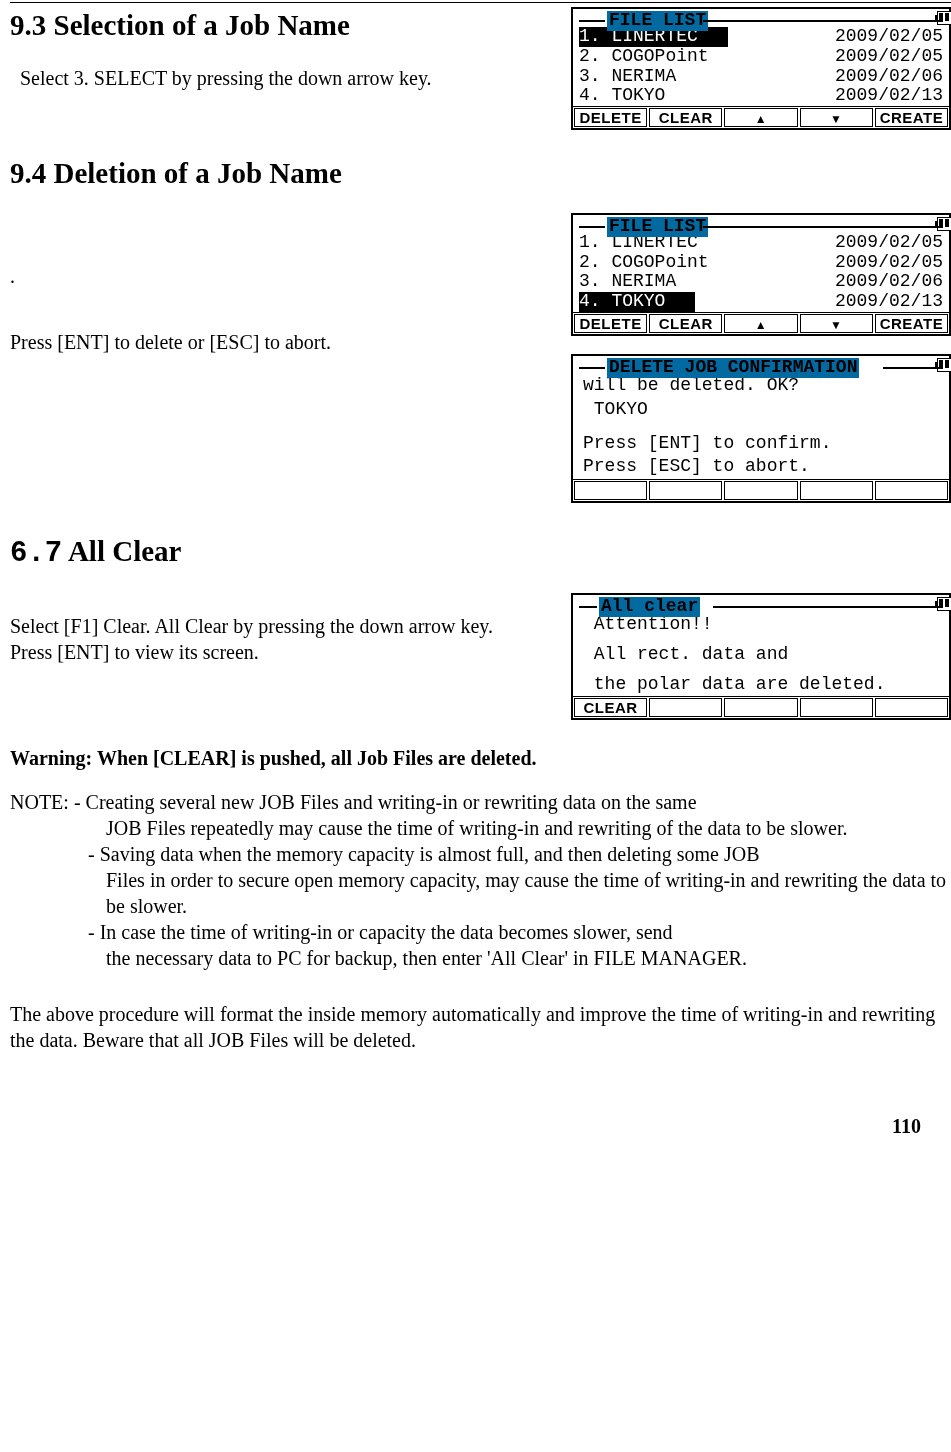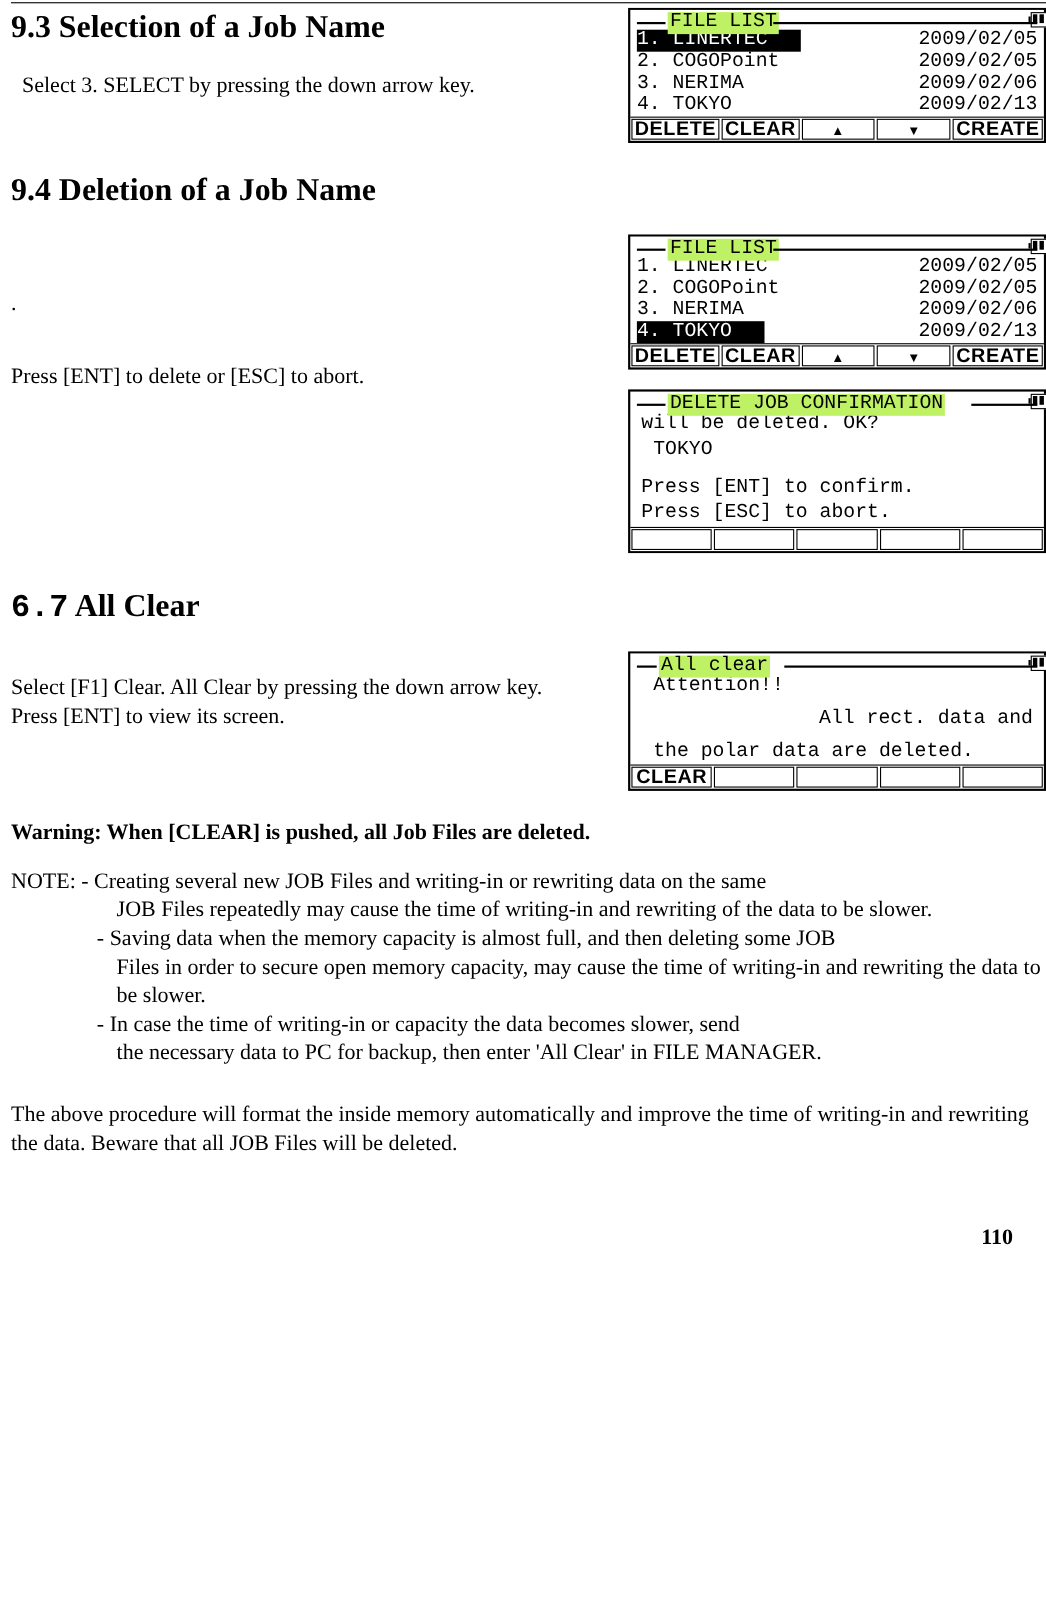--- a/index.html
+++ b/index.html
@@ -60,23 +60,23 @@
   }
   .lcd-title-line .line-right {
     position: absolute;
     top: 7px;
     right: 0;
     border-top: 2px solid #000;
   }
   .lcd-title-text {
     position: absolute;
     top: -2px;
-    background: #bef264;
+    background: #0369a1;
     padding: 0 2px;
-    font-weight: normal;
+    font-weight: bold;
   }
   .lcd-row {
     display: flex;
     justify-content: space-between;
     padding: 0;
     white-space: pre;
   }
   .lcd-row.sel {
     background: #000;
     color: #fff;
@@ -87,21 +87,21 @@
     justify-content: space-between;
   }
   .lcd-softkeys {
     display: flex;
     border-top: 1px solid #000;
   }
   .lcd-softkey {
     flex: 1;
     border: 1px solid #000;
     text-align: center;
-    font-size: 18px;
+    font-size: 15px;
     font-weight: bold;
     margin: 1px;
     padding: 0 2px;
     height: 17px;
     line-height: 17px;
     font-family: "Arial Narrow", Arial, sans-serif;
     letter-spacing: 0.5px;
   }
   .lcd-softkey.empty {
     border: 1px solid #000;
@@ -242,21 +242,21 @@
     <div class="rightcol">
       <div class="lcd">
         <div class="batt"><span class="bar"></span><span class="bar"></span></div>
         <div class="lcd-inner">
           <div class="lcd-title-line">
             <span class="line-left" style="width:18px;"></span>
             <span class="lcd-title-text" style="left:20px;">All clear</span>
             <span class="line-right" style="width:230px;"></span>
           </div>
           <div class="lcd-text"> Attention!!</div>
-          <div class="lcd-text" style="margin-top:6px;text-align:right;"> All rect. data and</div>
+          <div class="lcd-text" style="margin-top:6px;"> All rect. data and</div>
           <div class="lcd-text" style="margin-top:6px;"> the polar data are deleted.</div>
         </div>
         <div class="lcd-softkeys">
           <div class="lcd-softkey">CLEAR</div>
           <div class="lcd-softkey empty"></div>
           <div class="lcd-softkey empty"></div>
           <div class="lcd-softkey empty"></div>
           <div class="lcd-softkey empty"></div>
         </div>
       </div>

